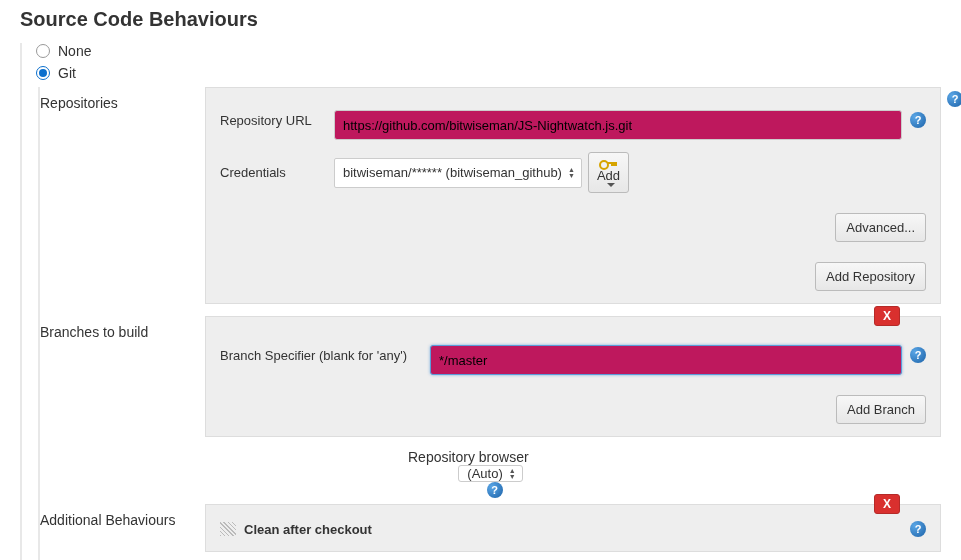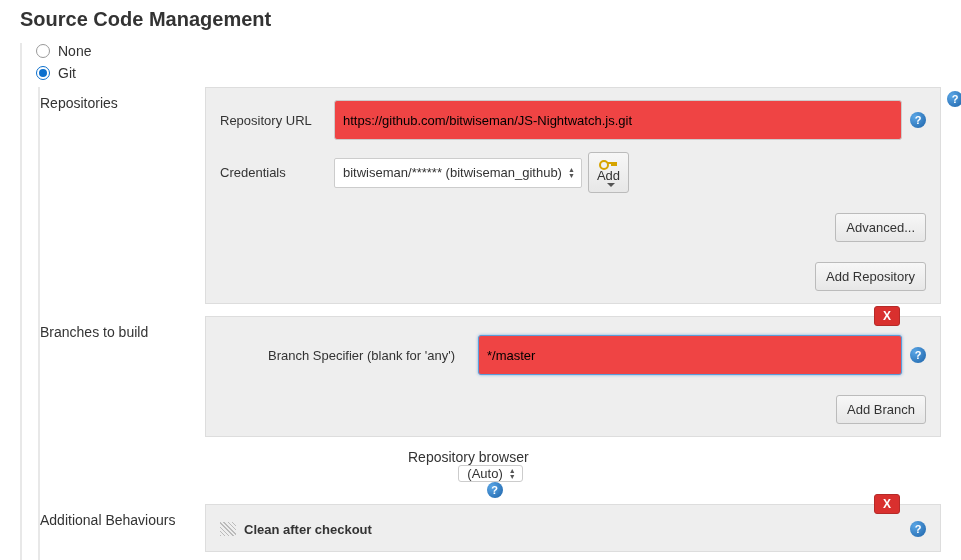--- a/index.html
+++ b/index.html
@@ -12,22 +12,22 @@
 .radio.selected { border-color: #0b6fcd; }
 .radio.selected::after { content: ""; position: absolute; top: 2px; left: 2px; width: 8px; height: 8px; background: #0b6fcd; border-radius: 50%; }
 .radio-label { font-size: 14px; }
 .git-block { border-left: 2px solid #e8e8e8; margin-left: 2px; margin-top: 6px; }
 .config-row { display: flex; margin-bottom: 12px; }
 .left-label { width: 165px; padding-top: 8px; font-size: 14px; color: #333; flex-shrink: 0; }
 .panel-wrap { flex: 1; position: relative; }
 .panel { background: #eeeeee; border: 1px solid #ddd; padding: 12px 14px; position: relative; }
 .field-row { display: flex; align-items: center; margin-bottom: 12px; }
 .field-label { width: 114px; font-size: 13px; color: #333; flex-shrink: 0; }
-.branch-label { width: 210px; margin-left: 48px; }
-.text-input { flex: 1; height: 40px; border: 1px solid #ccc; border-radius: 3px; padding: 0 8px; font-size: 13px; background: #ef4444; }
+.branch-label { width: 210px; }
+.text-input { flex: 1; height: 30px; border: 1px solid #ccc; border-radius: 3px; padding: 0 8px; font-size: 13px; background: #be185d; margin-top: 10px; }
 .text-input.focused { border: 1px solid #5b9dd9; box-shadow: 0 0 3px rgba(91,157,217,0.8); }
 .select-input { display: inline-flex; align-items: center; justify-content: space-between; height: 30px; border: 1px solid #ccc; border-radius: 2px; padding: 0 6px 0 8px; font-size: 13px; background: #fff; }
 .select-arrows { display: inline-flex; flex-direction: column; margin-left: 6px; font-size: 7px; line-height: 6px; color: #555; }
 .btn { display: inline-flex; align-items: center; background: linear-gradient(#f7f7f7,#e7e7e7); border: 1px solid #bbb; border-radius: 3px; padding: 6px 10px; font-size: 13px; cursor: pointer; color: #333; flex-direction: column; }
 .btn-small { padding: 5px 8px; }
 .btn-dropdown::after { content: ""; display: inline-block; margin-left: 6px; border-top: 4px solid #555; border-left: 4px solid transparent; border-right: 4px solid transparent; }
 .key-icon { width: 14px; height: 10px; position: relative; margin-right: 4px; display:inline-block; }
 .key-icon::before { content: ""; position: absolute; left: 0; top: 2px; width: 6px; height: 6px; border: 2px solid #d6a400; border-radius: 50%; }
 .key-icon::after { content: ""; position: absolute; left: 8px; top: 4px; width: 6px; height: 2px; background: #d6a400; box-shadow: 4px 0 0 #d6a400, 4px 2px 0 #d6a400; }
 .button-row { display: flex; justify-content: flex-end; gap: 8px; margin-top: 20px; }
@@ -41,21 +41,21 @@
 .checkout-line { display: flex; align-items: center; }
 .checkout-label { font-weight: bold; font-size: 13px; }
 .below-panel { margin-top: 8px; }
 .creds-wrap { display: inline-flex; align-items: center; gap: 6px; }
 .inner-help { margin-left: 8px; }
 </style>
 </head>
 <body>
 
 <div class="page">
-  <div class="section-title">Source Code Management</div>
+  <div class="section-title">Source Code Behaviours</div>
   <div class="content-wrap">
     <div class="radio-row">
       <span class="radio"></span>
       <span class="radio-label">None</span>
     </div>
     <div class="radio-row">
       <span class="radio selected"></span>
       <span class="radio-label">Git</span>
     </div>
 

